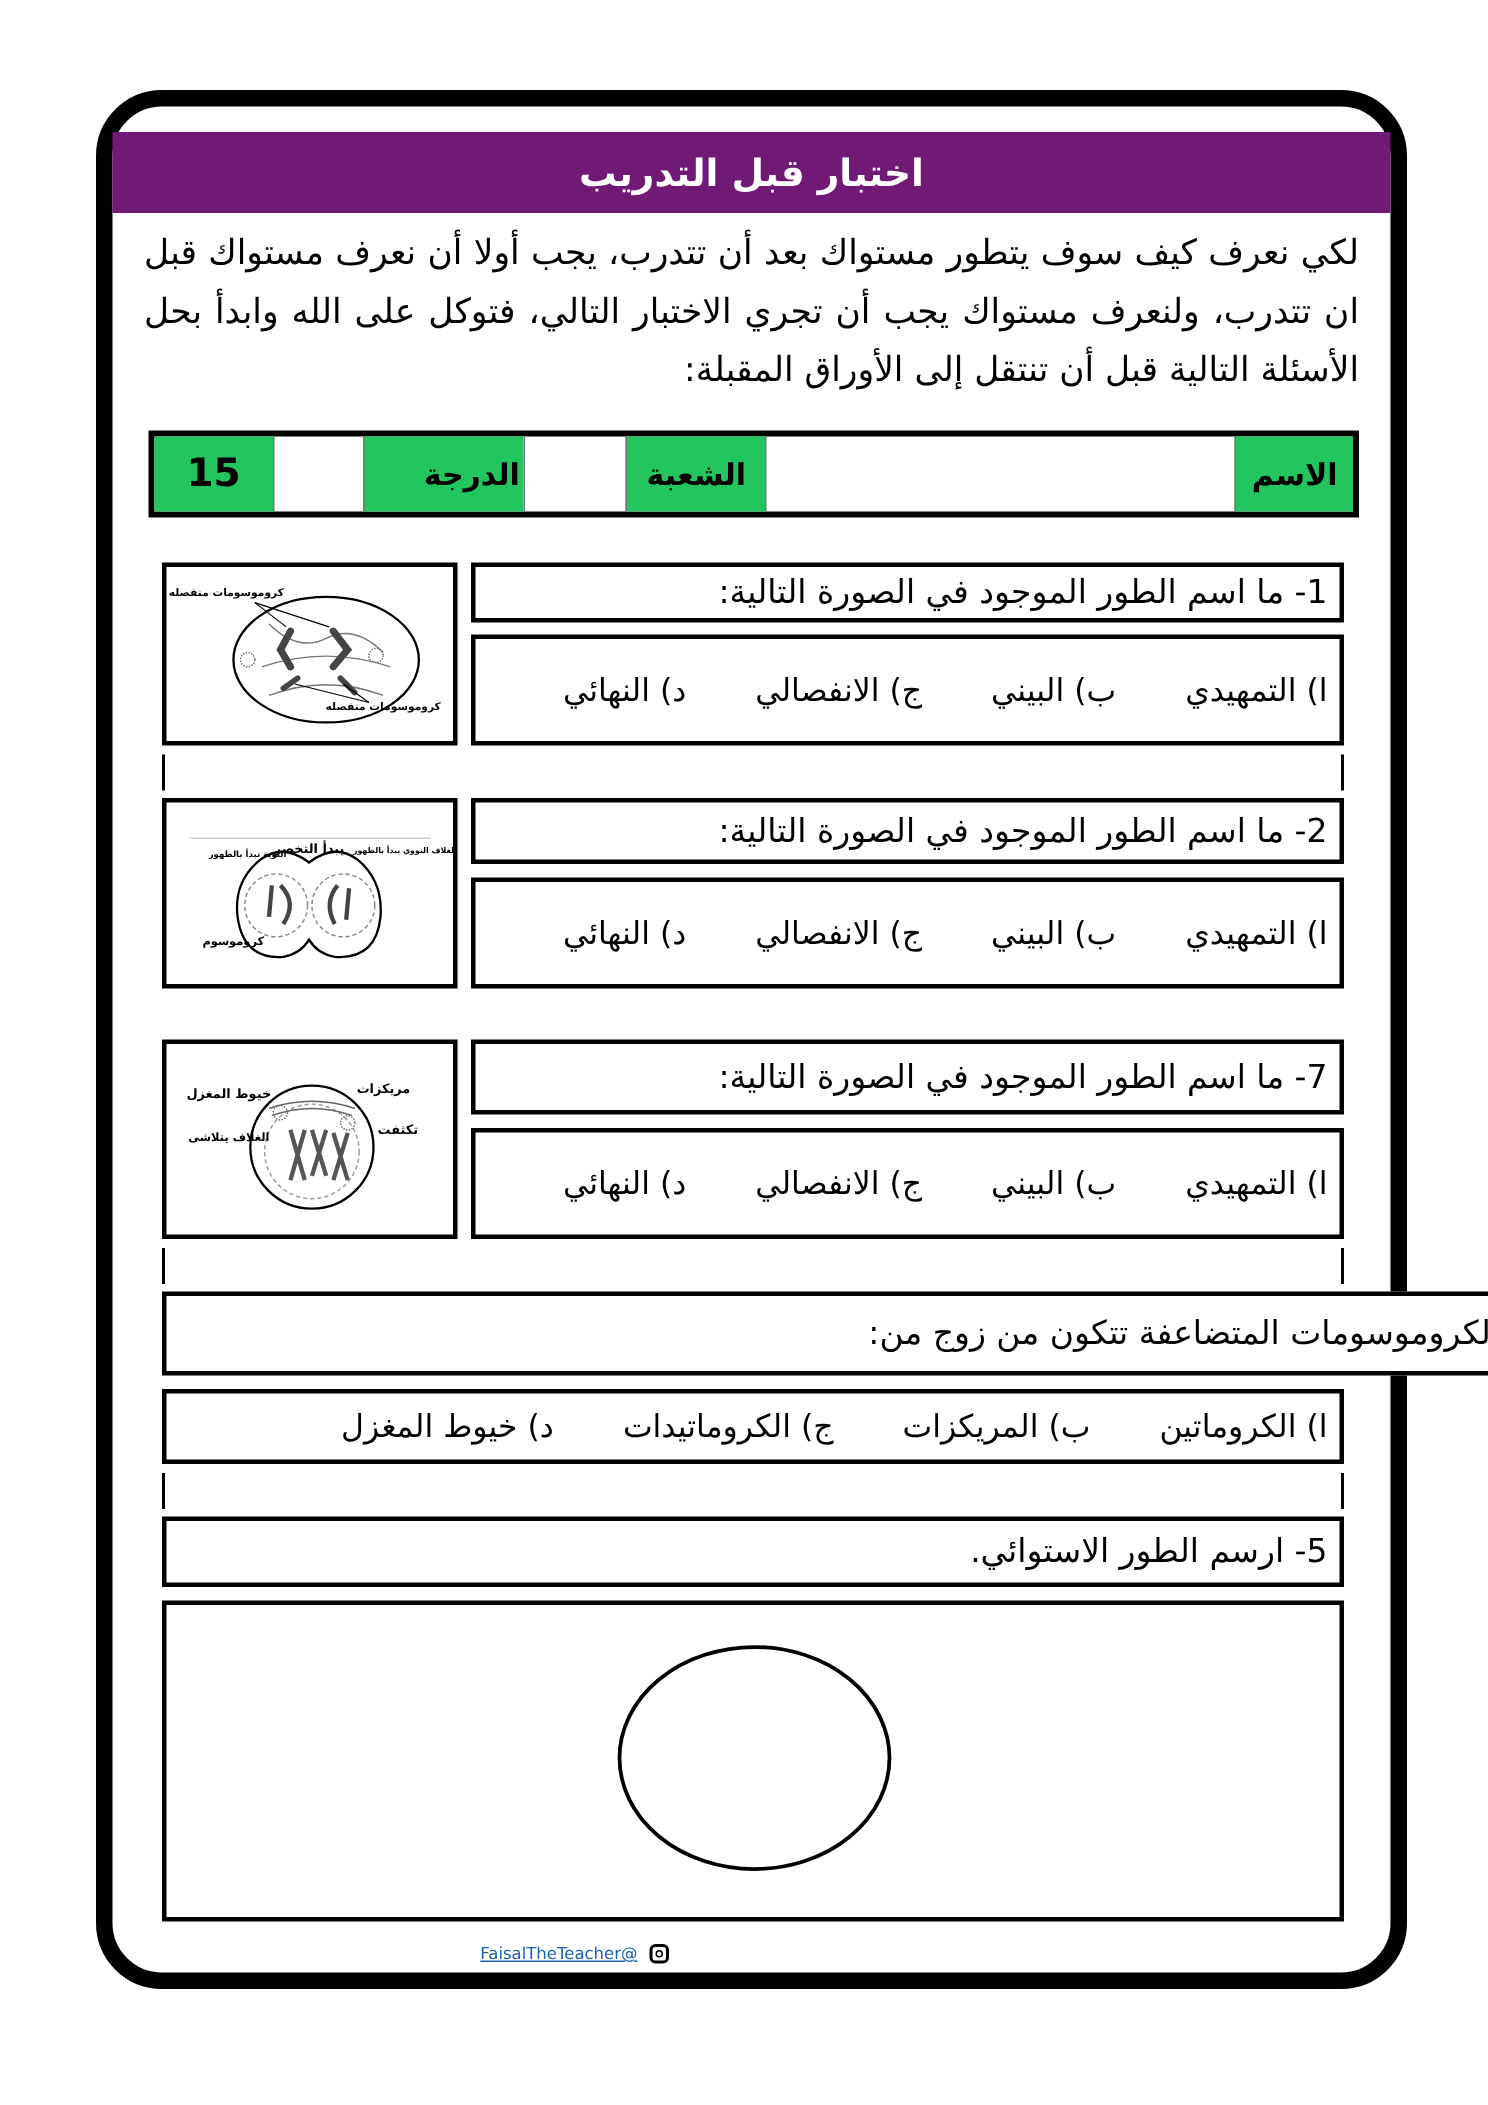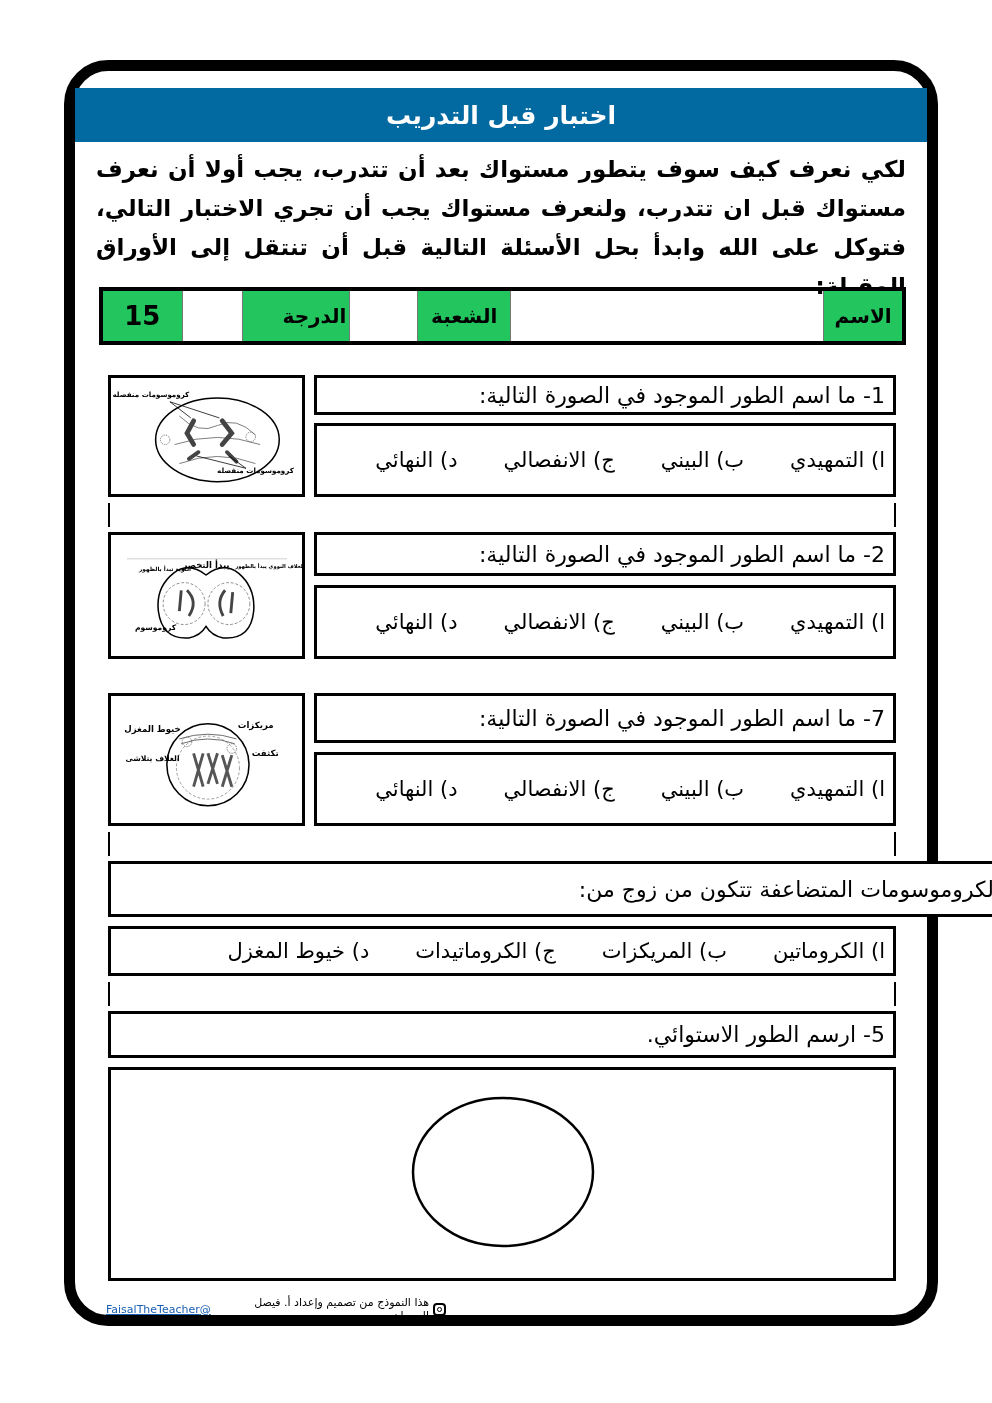--- a/index.html
+++ b/index.html
@@ -1,19 +1,19 @@
 <!DOCTYPE html>
 <html><head>
 <meta charset="utf-8">
 <style>
   html, body { margin:0; padding:0; background:#ffffff; }
   body { width:992px; height:1403px; position:relative; overflow:hidden; font-family:"DejaVu Sans", sans-serif; color:#000; }
   .frame { position:absolute; left:64px; top:60px; width:874px; height:1266px; border:11px solid #000; border-radius:44px; box-sizing:border-box; }
-  .title-bar { position:absolute; left:75px; top:88px; width:852px; height:54px; background:#0369a1; color:#fff; display:flex; align-items:center; justify-content:center; font-weight:bold; font-size:25px; direction:rtl; }
-  .intro { position:absolute; left:96px; top:150px; width:810px; direction:rtl; text-align:justify; text-align-last:right; font-size:23px; line-height:39px; font-weight:bold; }
+  .title-bar { position:absolute; left:75px; top:88px; width:852px; height:54px; background:#701a75; color:#fff; display:flex; align-items:center; justify-content:center; font-weight:bold; font-size:25px; direction:rtl; }
+  .intro { position:absolute; left:96px; top:150px; width:810px; direction:rtl; text-align:justify; text-align-last:right; font-size:23px; line-height:39px; font-weight:normal; }
   .info-table { position:absolute; left:99px; top:287px; width:807px; height:58px; border:4px solid #000; box-sizing:border-box; display:flex; direction:rtl; }
   .info-table .cell { box-sizing:border-box; border-left:1px solid #777; display:flex; align-items:center; justify-content:center; font-weight:bold; font-size:20px; height:100%; }
   .info-table .cell:last-child { border-left:none; }
   .gray { background:#22c55e; }
   .box { position:absolute; border:3px solid #000; box-sizing:border-box; background:#fff; }
   .q-head { display:flex; align-items:center; direction:rtl; padding-right:8px; font-size:22px; }
   .opts { display:flex; align-items:center; direction:rtl; padding-right:8px; font-size:21px; }
   .opts span { margin-left:46px; }
   .spacer { position:absolute; width:2px; background:#000; }
   .img-box svg { width:100%; height:100%; display:block; }
@@ -146,15 +146,14 @@
   <span>5- ارسم الطور الاستوائي.</span>
 </div>
 <div class="box" style="left:108px;top:1067px;width:788px;height:214px;">
   <svg width="782" height="208" viewBox="0 0 782 208" style="display:block;">
     <ellipse cx="392" cy="102" rx="90" ry="74" fill="none" stroke="#000" stroke-width="2.5"></ellipse>
   </svg>
 </div>
 
 <div class="footer">
   <span class="ig"></span>
-  <span>هذا النموذج من تصميم وإعداد أ. فيصل الجمعان</span>
   <a>@FaisalTheTeacher</a>
 </div>
 
 </body></html>

